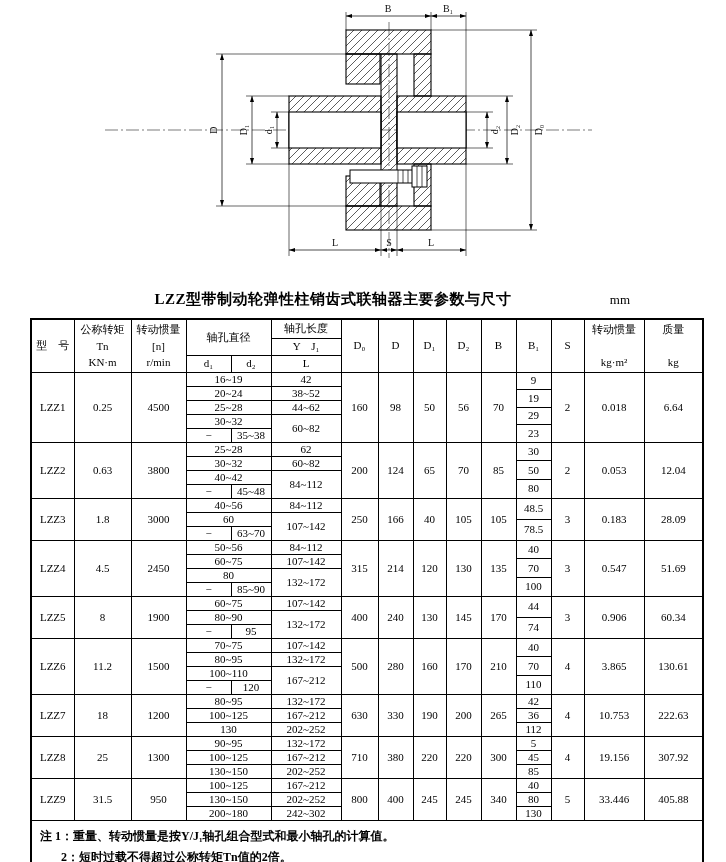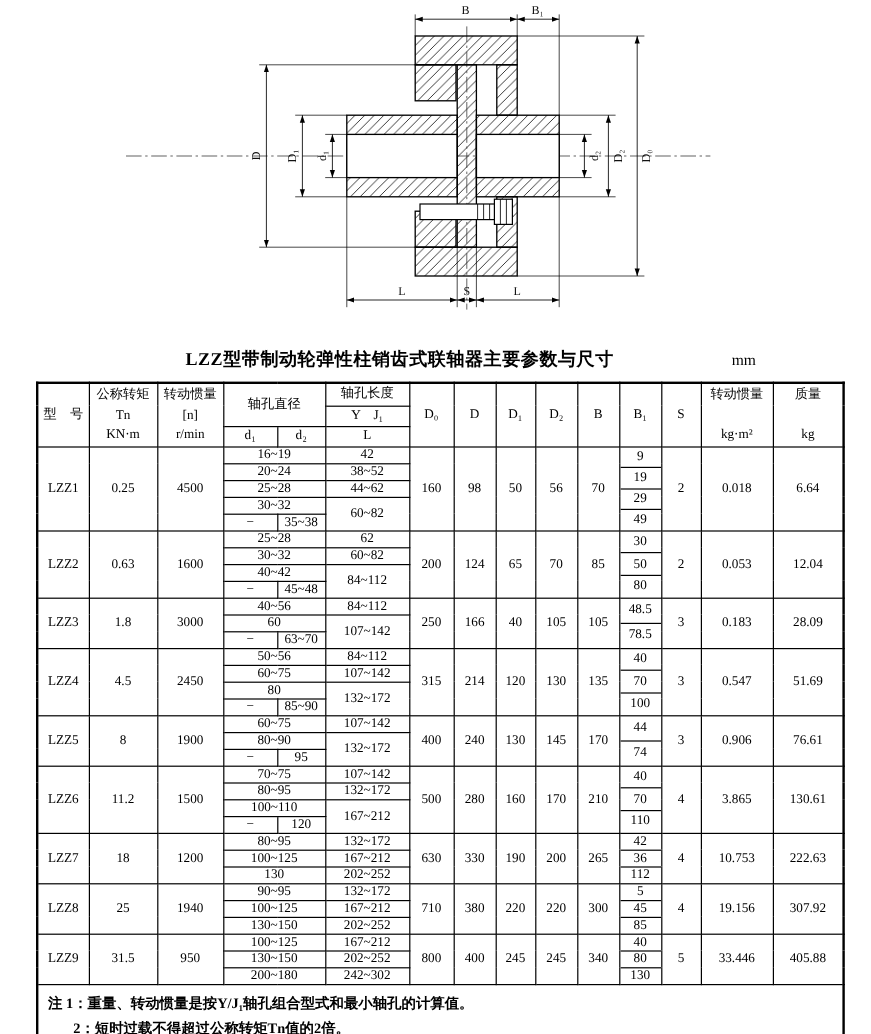--- a/index.html
+++ b/index.html
@@ -187,21 +187,21 @@
         <td rowspan="5">160</td>
         <td rowspan="5">98</td>
         <td rowspan="5">50</td>
         <td rowspan="5">56</td>
         <td rowspan="5">70</td>
         <td rowspan="5" class="b1td">
           <div class="b1stack">
             <div class="b1seg">9</div>
             <div class="b1seg">19</div>
             <div class="b1seg">29</div>
-            <div class="b1seg">49</div>
+            <div class="b1seg">23</div>
           </div>
         </td>
         <td rowspan="5">2</td>
         <td rowspan="5">0.018</td>
         <td rowspan="5">6.64</td>
       </tr>
       <tr>
         <td colspan="2">20~24</td>
         <td rowspan="1">38~52</td>
       </tr>
@@ -213,21 +213,21 @@
         <td colspan="2">30~32</td>
         <td rowspan="2">60~82</td>
       </tr>
       <tr>
         <td>−</td>
         <td>35~38</td>
       </tr>
       <tr>
         <td rowspan="4">LZZ2</td>
         <td rowspan="4">0.63</td>
-        <td rowspan="4">1600</td>
+        <td rowspan="4">3800</td>
         <td colspan="2">25~28</td>
         <td rowspan="1">62</td>
         <td rowspan="4">200</td>
         <td rowspan="4">124</td>
         <td rowspan="4">65</td>
         <td rowspan="4">70</td>
         <td rowspan="4">85</td>
         <td rowspan="4" class="b1td">
           <div class="b1stack">
             <div class="b1seg">30</div>
@@ -326,21 +326,21 @@
         <td rowspan="3">145</td>
         <td rowspan="3">170</td>
         <td rowspan="3" class="b1td">
           <div class="b1stack">
             <div class="b1seg">44</div>
             <div class="b1seg">74</div>
           </div>
         </td>
         <td rowspan="3">3</td>
         <td rowspan="3">0.906</td>
-        <td rowspan="3">76.61</td>
+        <td rowspan="3">60.34</td>
       </tr>
       <tr>
         <td colspan="2">80~90</td>
         <td rowspan="2">132~172</td>
       </tr>
       <tr>
         <td>−</td>
         <td>95</td>
       </tr>
       <tr>
@@ -403,21 +403,21 @@
         <td colspan="2">100~125</td>
         <td rowspan="1">167~212</td>
       </tr>
       <tr>
         <td colspan="2">130</td>
         <td rowspan="1">202~252</td>
       </tr>
       <tr>
         <td rowspan="3">LZZ8</td>
         <td rowspan="3">25</td>
-        <td rowspan="3">1940</td>
+        <td rowspan="3">1300</td>
         <td colspan="2">90~95</td>
         <td rowspan="1">132~172</td>
         <td rowspan="3">710</td>
         <td rowspan="3">380</td>
         <td rowspan="3">220</td>
         <td rowspan="3">220</td>
         <td rowspan="3">300</td>
         <td rowspan="3" class="b1td">
           <div class="b1stack">
             <div class="b1seg">5</div>

